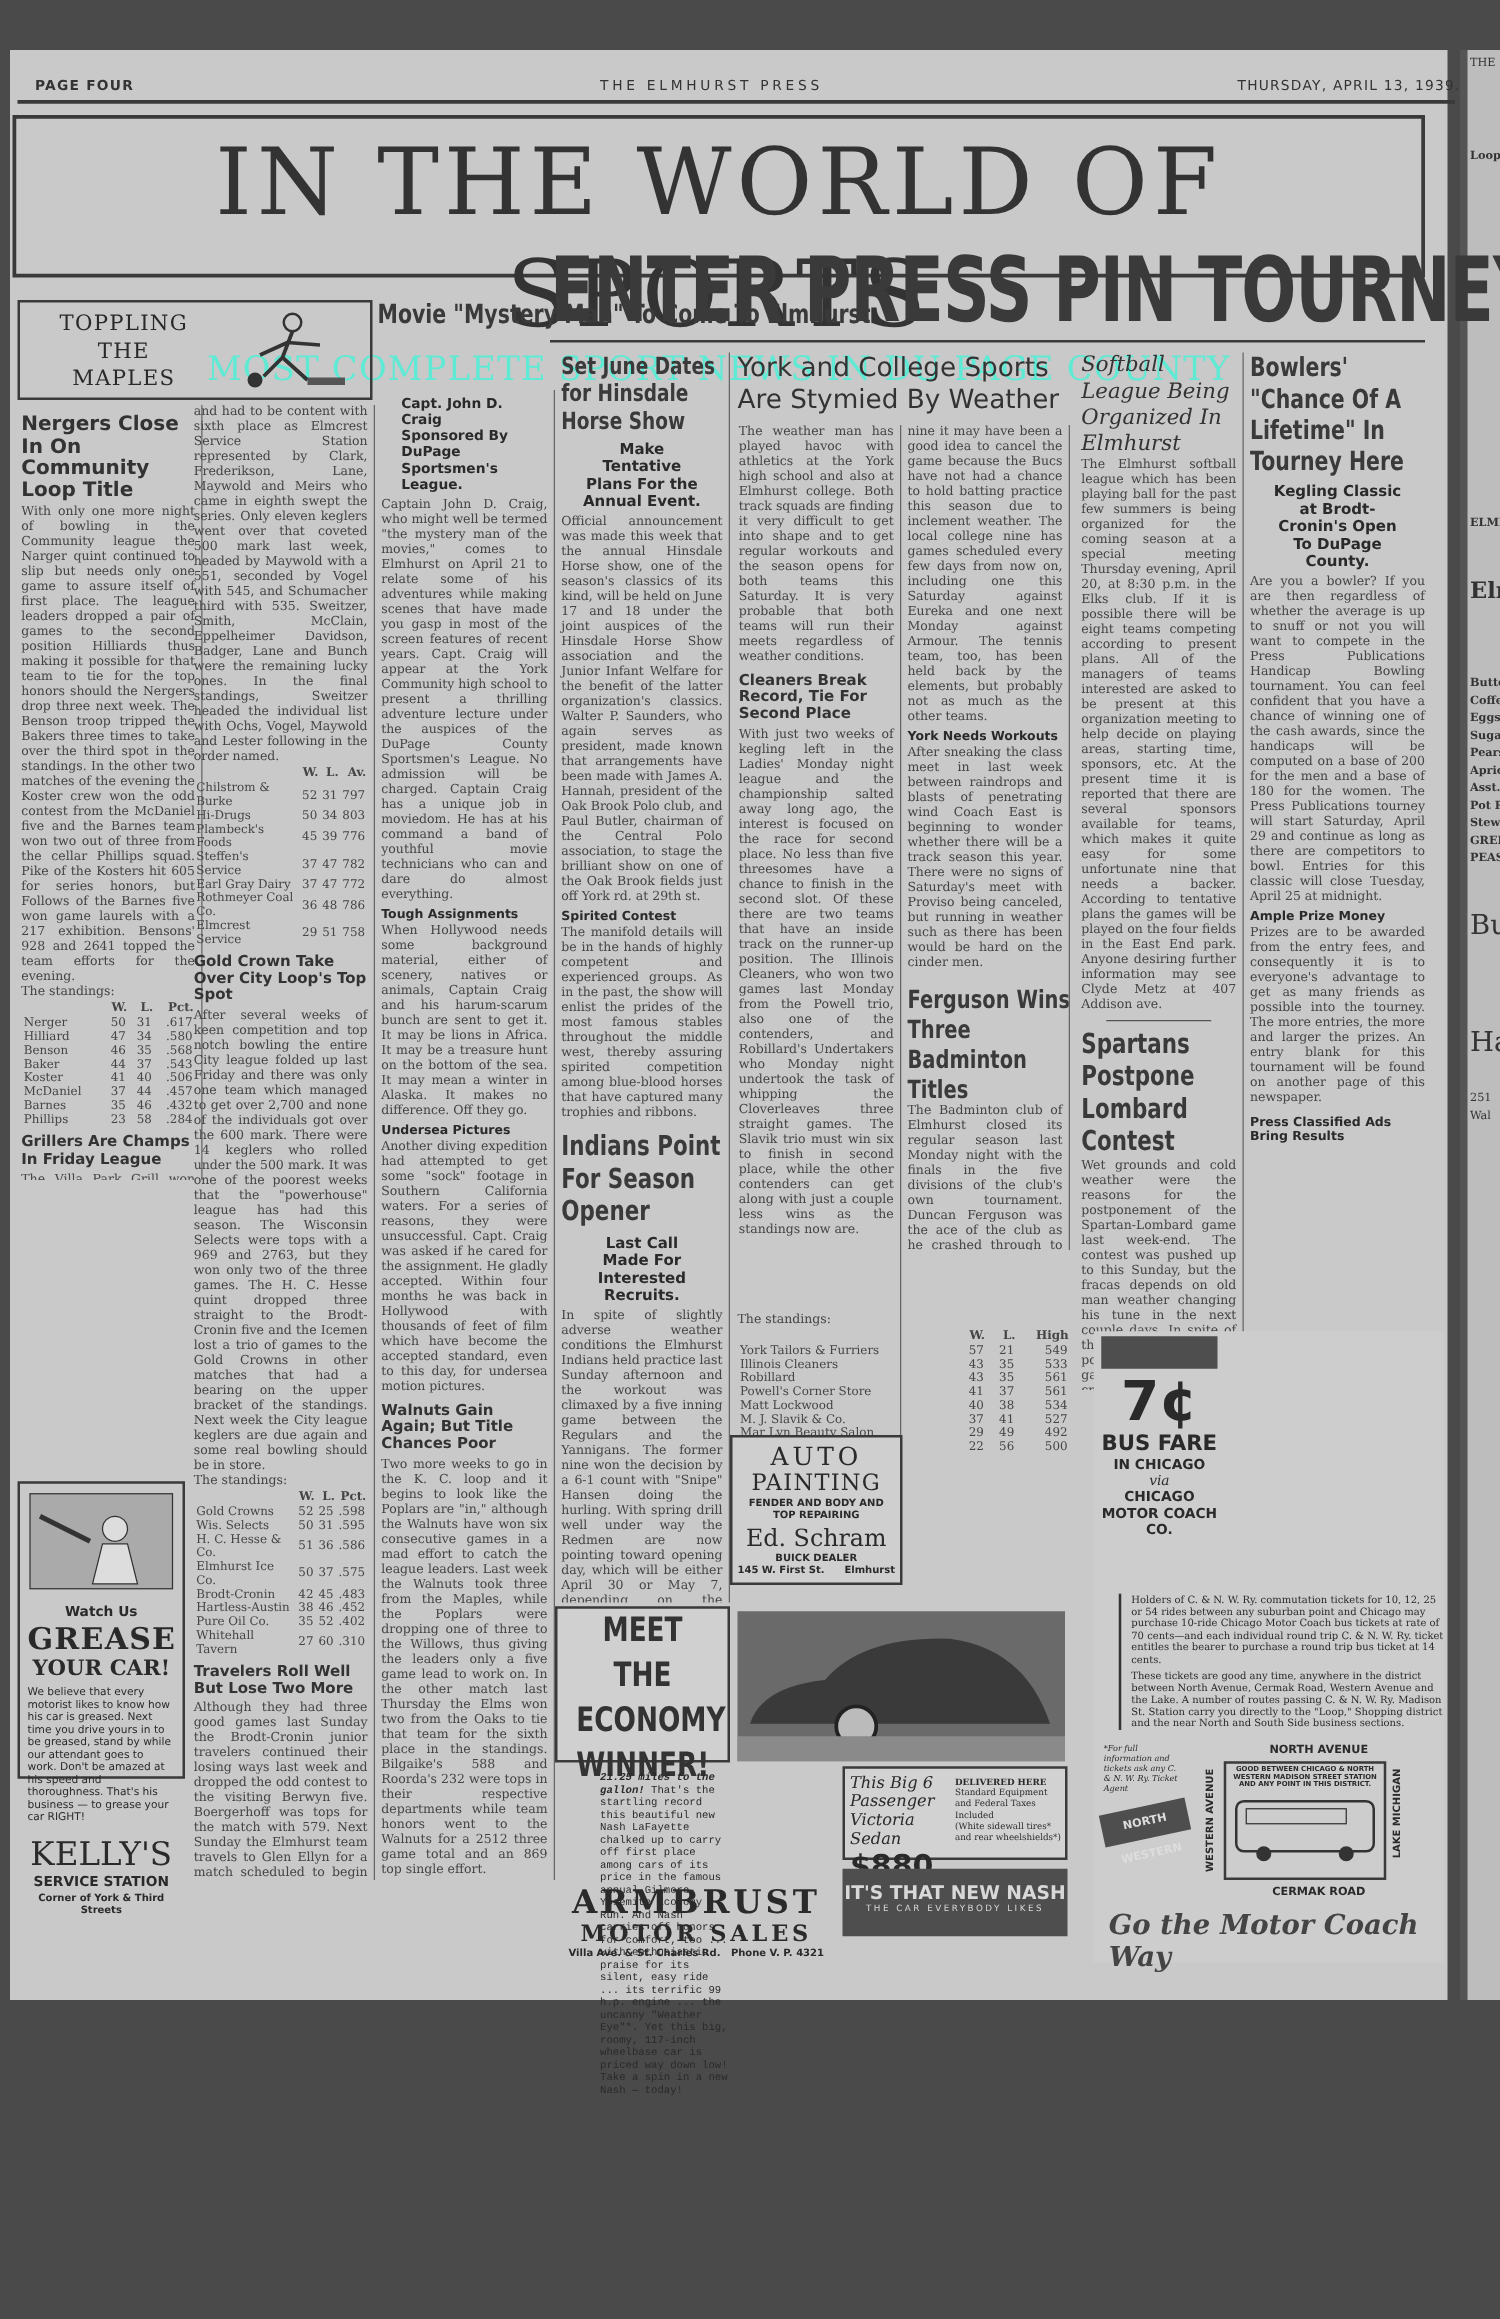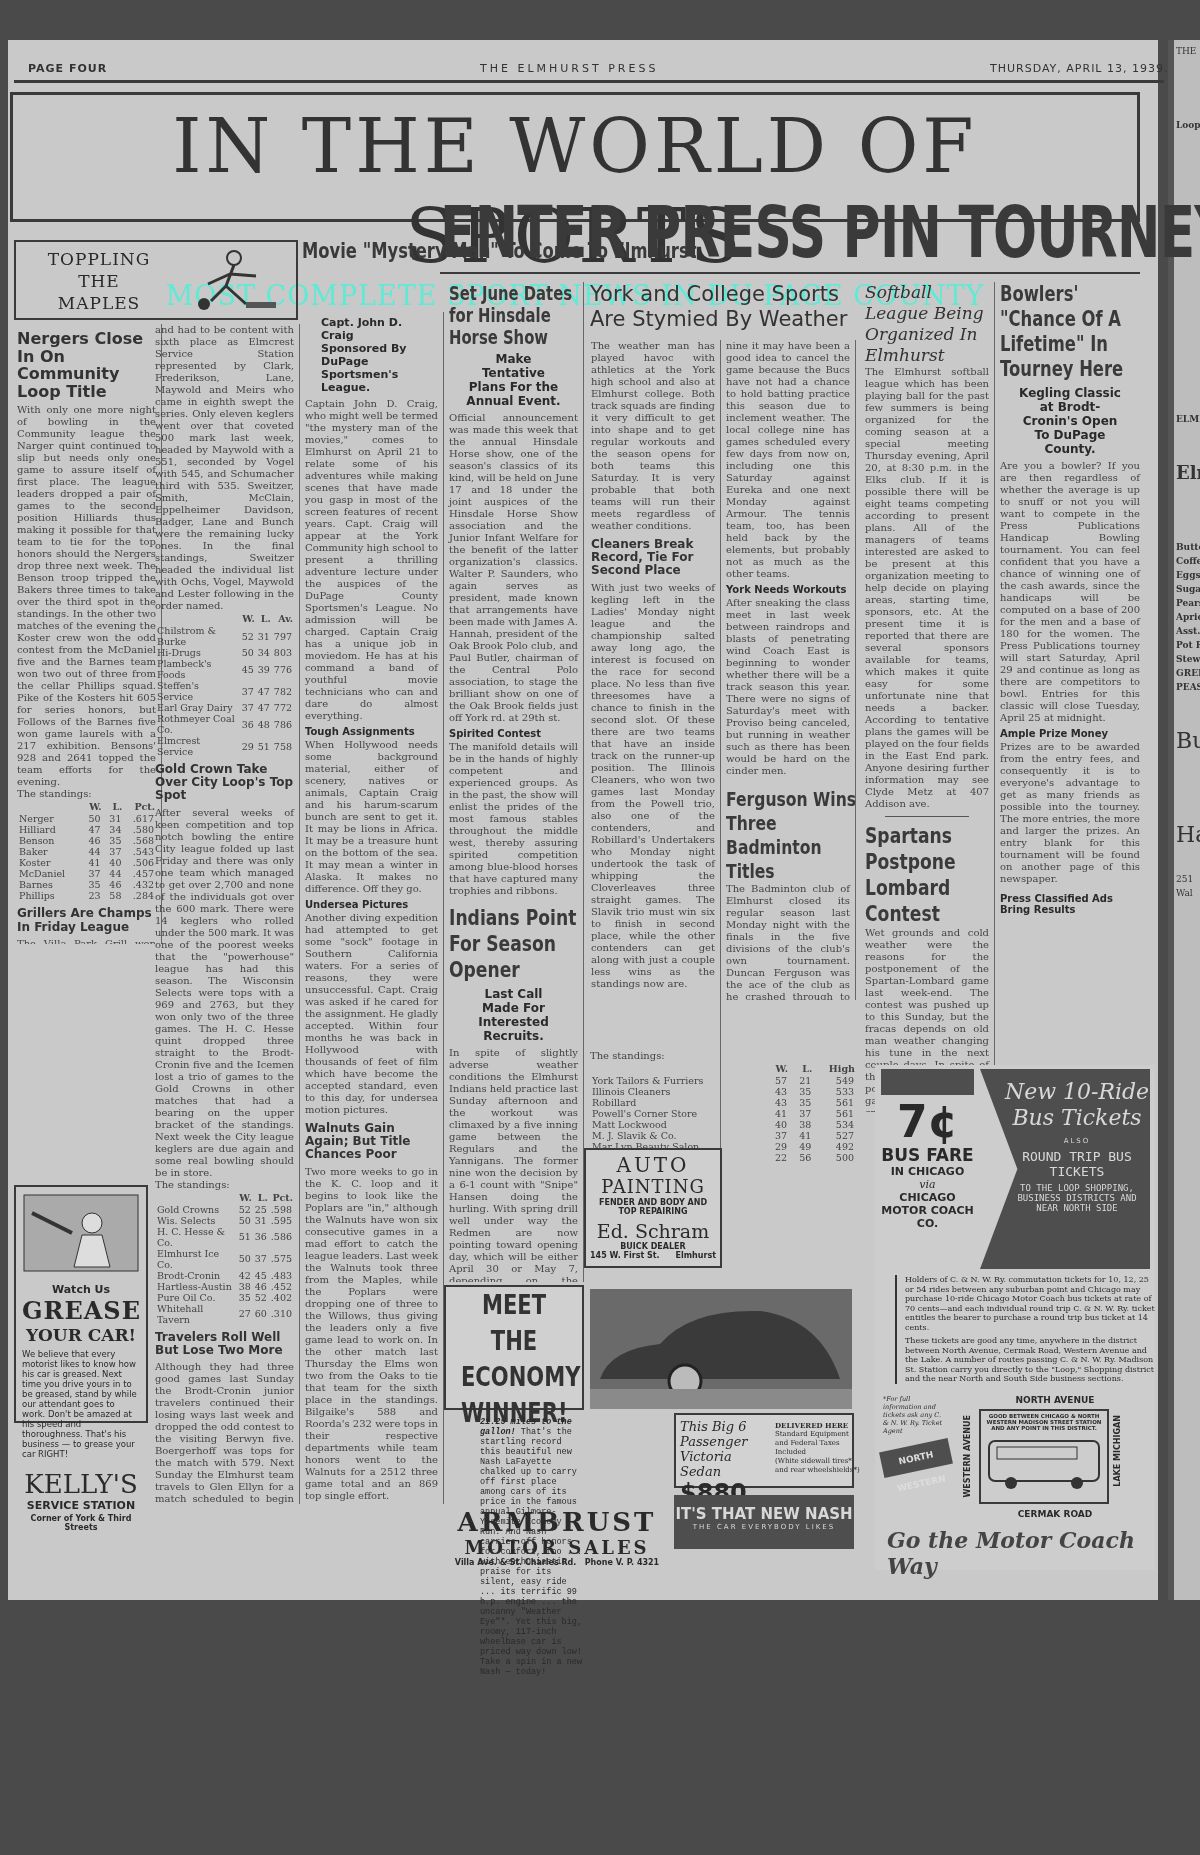--- a/index.html
+++ b/index.html
@@ -415,21 +415,21 @@
       <rect x="0" y="100" width="262" height="20" fill="#8a8a8a"></rect>
     </svg>
   </div>
   <div style="position:absolute;left:0;top:132px;width:106px;font-family:Liberation Mono, monospace;font-size:8.5px;line-height:10px;margin-left:36px;">
     <span style="font-style:italic;font-weight:bold;">21.25 miles to the gallon!</span>
     <span>That's the startling record this beautiful new Nash LaFayette chalked up to carry off first place among cars of its price in the famous annual Gilmore-Yosemite Economy Run. And Nash carries off honors for comfort, too ... with enthusiastic praise for its silent, easy ride ... its terrific 99 h.p. engine ... the uncanny "Weather Eye"*. Yet this big, roomy, 117-inch wheelbase car is priced way down low! Take a spin in a new Nash — today!</span>
   </div>
   <div class="box" style="position:absolute;left:230px;top:128px;width:180px;height:75px;background:#d2d2d2;padding:4px;">
     <div style="font-size:13px;font-style:italic;width:70px;">This Big 6 Passenger Victoria Sedan</div>
     <div style="font-family:'DejaVu Sans',sans-serif;font-weight:bold;font-size:24px;">$880</div>
-    <div style="position:absolute;left:88px;top:6px;width:86px;font-size:7px;line-height:9px;margin-left:11px;">
+    <div style="position:absolute;left:88px;top:6px;width:86px;font-size:7px;line-height:9px;">
       <div style="font-weight:bold;">DELIVERED HERE</div>
       <div>Standard Equipment and Federal Taxes Included</div>
       <div>(White sidewall tires* and rear wheelshields*)</div>
     </div>
     <div style="font-size:6px;font-style:italic;">(*Optional Equipment—Slight Extra Cost)</div>
   </div>
   <div class="ad-dark" style="position:absolute;left:230px;top:210px;width:180px;height:54px;text-align:center;">
     <div style="font-family:'DejaVu Sans',sans-serif;font-weight:bold;font-size:15px;margin-top:10px;">IT'S THAT NEW NASH</div>
     <div style="font-family:'DejaVu Sans',sans-serif;font-size:7px;letter-spacing:2px;">THE CAR EVERYBODY LIKES</div>
   </div>
@@ -458,26 +458,20 @@
 </div>
 
 <div class="abs" style="left:875px;top:1065px;width:280px;height:505px;background:#cdcdcd;">
   <div style="position:absolute;left:0;top:0;width:105px;height:180px;text-align:center;">
     <div style="height:26px;background:#4e4e4e;margin:4px 6px;"></div>
     <div style="font-family:'DejaVu Sans',sans-serif;font-weight:bold;font-size:44px;line-height:46px;">7¢</div>
     <div style="font-family:'DejaVu Sans',sans-serif;font-weight:bold;font-size:17px;">BUS FARE</div>
     <div style="font-family:'DejaVu Sans',sans-serif;font-weight:bold;font-size:11px;">IN CHICAGO</div>
     <div class="script" style="font-size:11px;">via</div>
     <div style="font-family:'DejaVu Sans',sans-serif;font-weight:bold;font-size:11px;">CHICAGO MOTOR COACH CO.</div>
-  </div>
-  <div class="ad-dark" style="position:absolute;left:105px;top:4px;width:170px;height:200px;clip-path:polygon(0 0,100% 0,100% 100%,0 100%,22% 50%);text-align:center;">
-    <div class="script" style="font-size:22px;line-height:26px;margin:10px 0 0 24px;">New 10-Ride Bus Tickets</div>
-    <div style="font-family:'DejaVu Sans',sans-serif;font-size:7px;letter-spacing:2px;margin:6px 0 0 24px;">ALSO</div>
-    <div style="font-family:'DejaVu Sans Mono',monospace;font-size:13px;margin:4px 0 0 24px;">ROUND TRIP BUS TICKETS</div>
-    <div style="font-family:'DejaVu Sans Mono',monospace;font-size:9px;margin:4px 0 0 24px;">TO THE LOOP SHOPPING, BUSINESS DISTRICTS AND NEAR NORTH SIDE</div>
   </div>
   <div style="position:absolute;left:20px;top:210px;width:255px;border-left:2px solid #333;padding-left:8px;font-family:'DejaVu Serif',serif;font-size:8px;line-height:9.5px;">
     <div>Holders of C. &amp; N. W. Ry. commutation tickets for 10, 12, 25 or 54 rides between any suburban point and Chicago may purchase 10-ride Chicago Motor Coach bus tickets at rate of 70 cents—and each individual round trip C. &amp; N. W. Ry. ticket entitles the bearer to purchase a round trip bus ticket at 14 cents.</div>
     <div style="margin-top:4px;">These tickets are good any time, anywhere in the district between North Avenue, Cermak Road, Western Avenue and the Lake. A number of routes passing C. &amp; N. W. Ry. Madison St. Station carry you directly to the "Loop," Shopping district and the near North and South Side business sections.</div>
   </div>
   <div style="position:absolute;left:8px;top:330px;width:60px;font-size:6.5px;font-style:italic;">*For full information and tickets ask any C. &amp; N. W. Ry. Ticket Agent</div>
   <div style="position:absolute;left:6px;top:380px;width:70px;height:26px;background:#4e4e4e;color:#ddd;font-family:'DejaVu Sans',sans-serif;font-weight:bold;font-size:9px;text-align:center;line-height:26px;transform:rotate(-12deg);">NORTH WESTERN</div>
   <div style="position:absolute;left:110px;top:330px;width:140px;text-align:center;font-family:'DejaVu Sans',sans-serif;font-weight:bold;font-size:9px;">NORTH AVENUE</div>
   <div class="box" style="position:absolute;left:104px;top:344px;width:130px;height:95px;">
     <div style="font-family:'DejaVu Sans',sans-serif;font-weight:bold;font-size:5.5px;text-align:center;padding:2px;">GOOD BETWEEN CHICAGO &amp; NORTH WESTERN MADISON STREET STATION AND ANY POINT IN THIS DISTRICT.</div>

